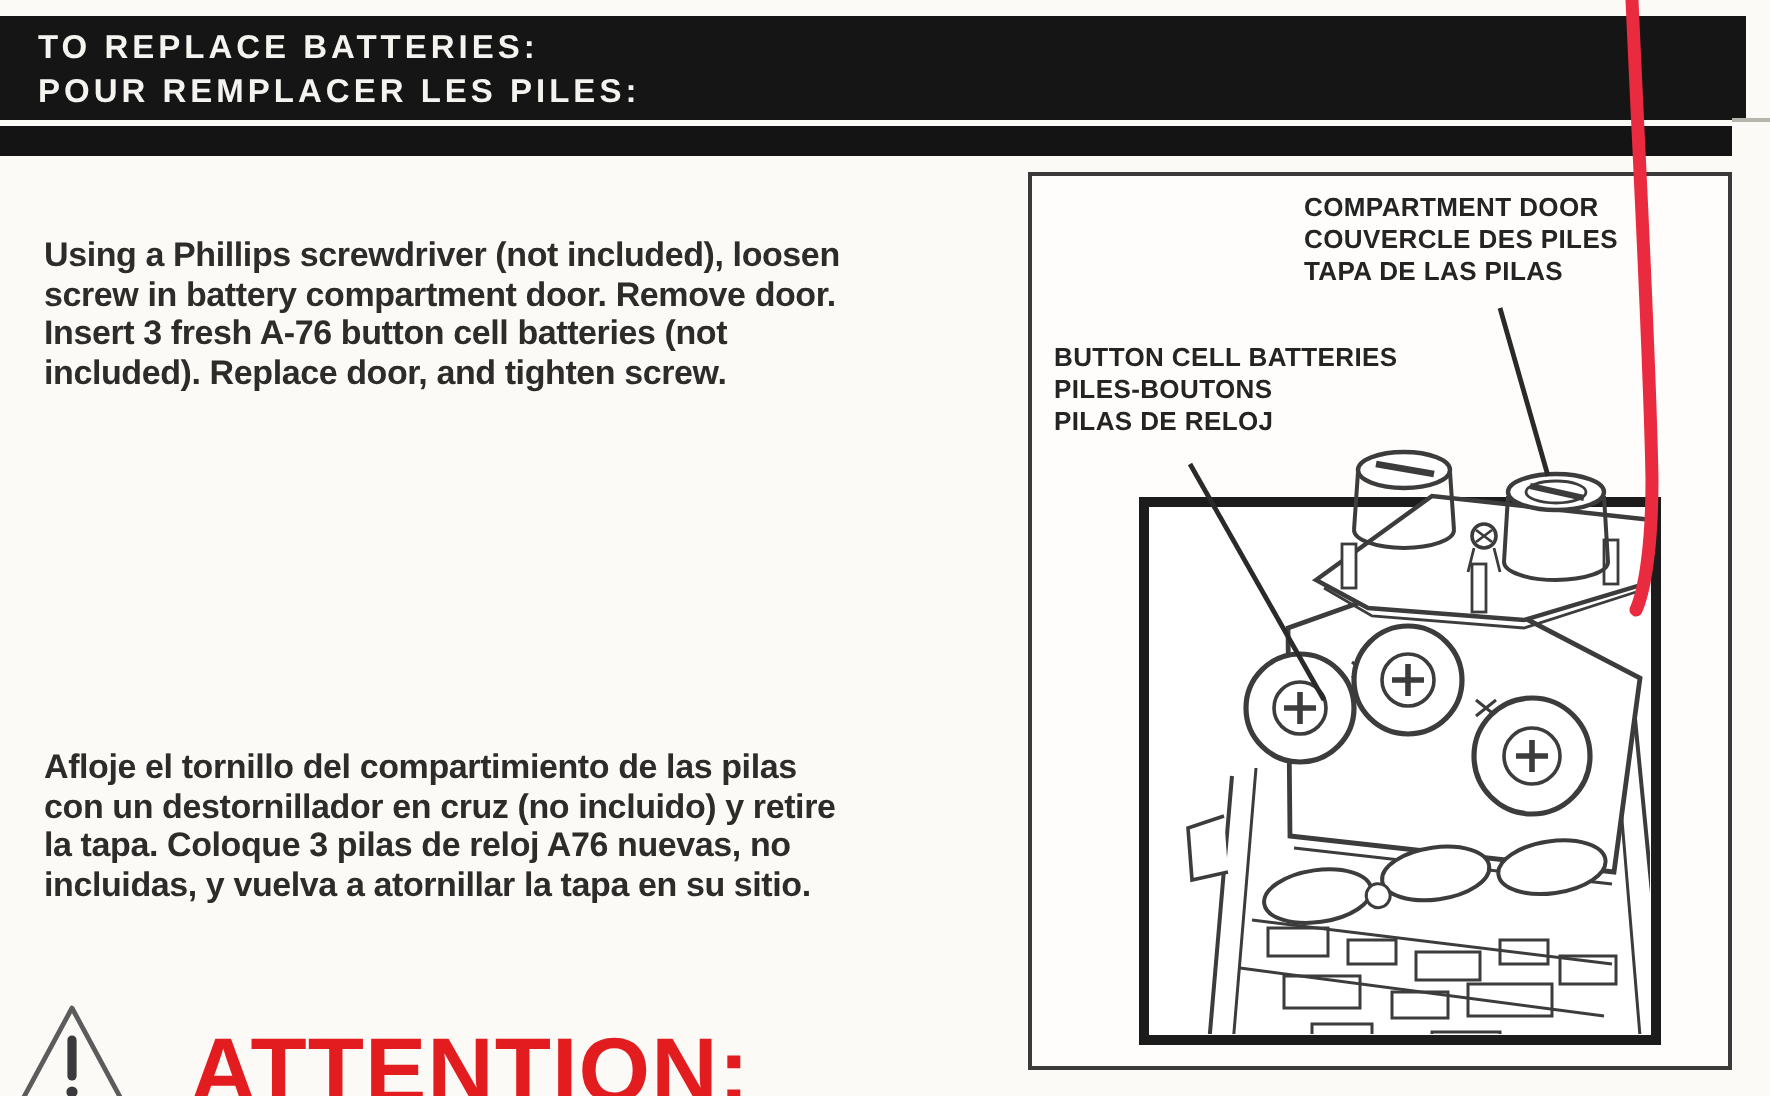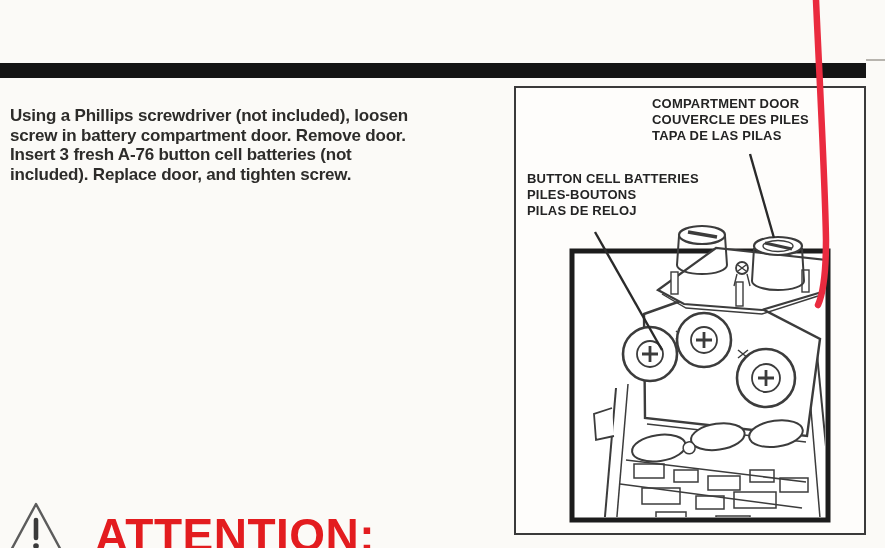--- a/index.html
+++ b/index.html
@@ -23,21 +23,21 @@
     position:absolute;left:0;top:63px;width:866px;height:15px;
     background:#141414;
   }
   .edge-line{
     position:absolute;left:866px;top:59px;width:19px;height:2px;
     background:#b7b4ae;
   }
 
   
   .para{
-    position:absolute;left:10px;margin:0;
+    position:absolute;left:10px;margin:12px;
     white-space:pre;
     font-size:17px;font-weight:bold;color:#2d2c2a;
     line-height:19.5px;letter-spacing:-0.2px;
   }
   .para-en{top:106px;}
   .para-fr{top:222px;}
   .para-es{top:362px;}
 
   
   .attention-text{
@@ -62,27 +62,35 @@
   .dlabel-cell{left:11px;top:83px;}
 
   
   .red-overlay{position:absolute;left:0;top:0;width:885px;height:548px;pointer-events:none;}
 </style>
 </head>
 <body>
 
 <div class="page">
 
+  <div class="bar1">
+    <div class="hline">TO REPLACE BATTERIES:</div>
+    <div class="hline">POUR REMPLACER LES PILES:</div>
+  </div>
   <div class="bar2"></div>
   <div class="edge-line"></div>
 
   <p class="para para-en">Using a Phillips screwdriver (not included), loosen
 screw in battery compartment door. Remove door.
 Insert 3 fresh A-76 button cell batteries (not
 included). Replace door, and tighten screw.</p>
+  <p class="para para-es">Afloje el tornillo del compartimiento de las pilas
+con un destornillador en cruz (no incluido) y retire
+la tapa. Coloque 3 pilas de reloj A76 nuevas, no
+incluidas, y vuelva a atornillar la tapa en su sitio.</p>
 
   <svg class="warn-icon" width="64" height="60" viewBox="0 0 64 60">
     <path d="M32,6 L59,56 L5,56 Z" fill="none" stroke="#5c5c5c" stroke-width="2.4" stroke-linejoin="round"></path>
     <line x1="32" y1="22" x2="32" y2="40" stroke="#3a3a3a" stroke-width="4.6" stroke-linecap="round"></line>
     <circle cx="32" cy="48" r="2.8" fill="#3a3a3a"></circle>
   </svg>
   <div class="attention-text">ATTENTION:</div>
 
   <div class="diagram-box">
     <svg class="diagram-art" viewBox="0 0 348 445">

